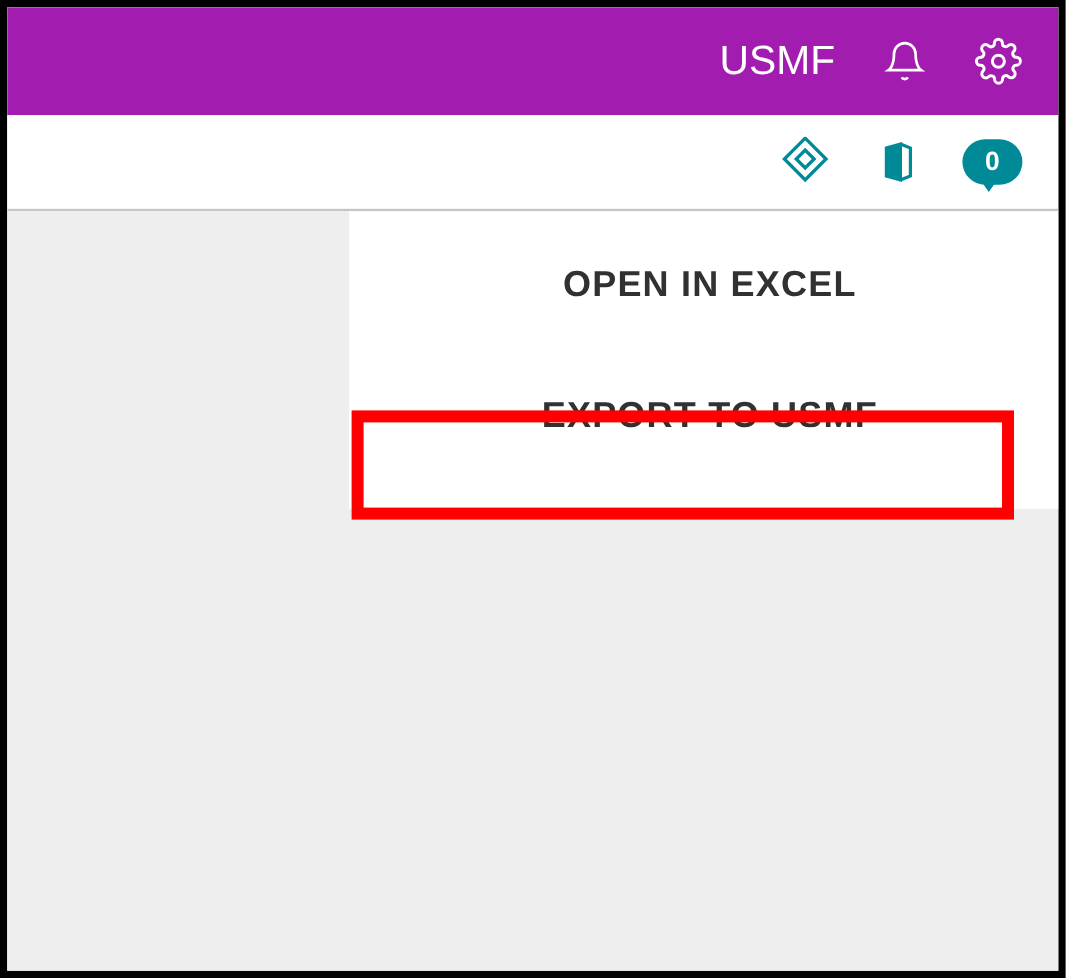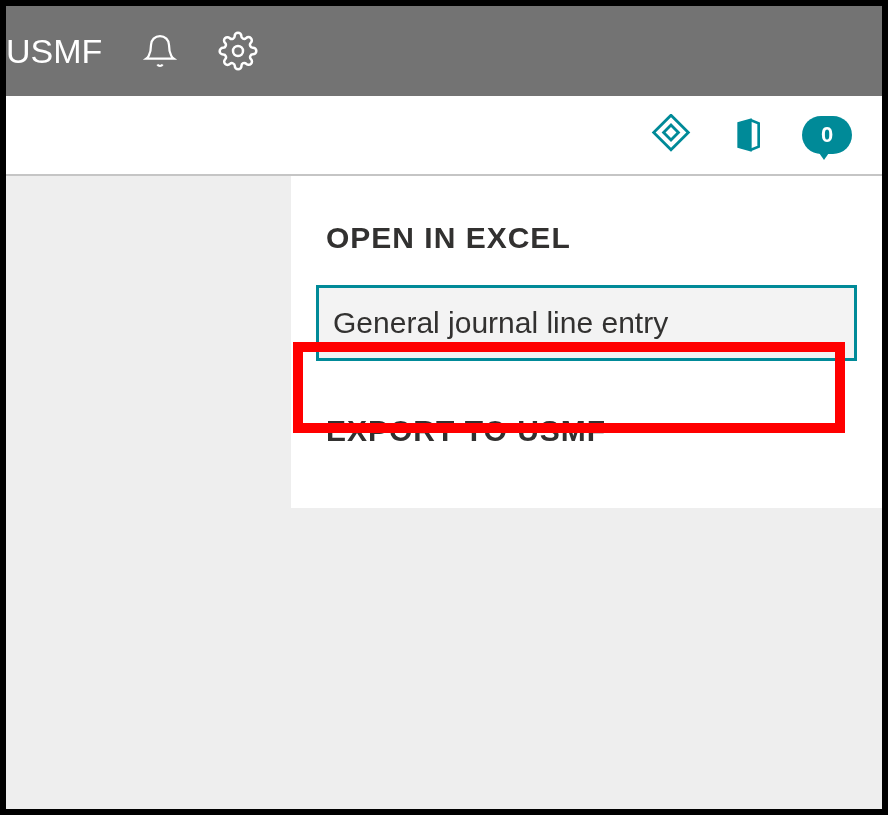--- a/index.html
+++ b/index.html
@@ -9,25 +9,25 @@
   }
   body {
     font-family: 'Segoe UI', Tahoma, sans-serif;
     background: #fff;
     width: 888px;
     height: 815px;
     position: relative;
     border: 6px solid #000;
   }
   .top-bar {
-    background: #737373;
+    background: #a21caf;
     height: 90px;
     display: flex;
     align-items: center;
-    justify-content: flex-start;
+    justify-content: flex-end;
     padding-right: 30px;
     gap: 40px;
   }
   .company-label {
     color: #fff;
     font-size: 34px;
     font-weight: 400;
   }
   .top-icon {
     color: #fff;
@@ -86,20 +86,21 @@
     background: #fff;
     padding: 45px 25px 30px 25px;
   }
   .section-header {
     font-size: 30px;
     font-weight: 600;
     color: #323130;
     letter-spacing: 1px;
     margin-bottom: 30px;
     padding-left: 10px;
+    text-align: center;
   }
   .menu-item {
     font-size: 30px;
     color: #323130;
     padding: 15px 10px;
     margin-bottom: 8px;
     cursor: pointer;
   }
   .menu-item.selected {
     border: 3px solid #008a98;
@@ -153,18 +154,17 @@
   </span>
   <div class="badge">
     <span>0</span>
     <div class="badge-tail"></div>
   </div>
 </div>
 
 <div class="content-area">
   <div class="dropdown-menu">
     <div class="section-header">OPEN IN EXCEL</div>
-    <div class="menu-item selected">General journal line entry</div>
     <div class="section-gap"></div>
     <div class="section-header">EXPORT TO USMF</div>
     <div class="highlight-box"></div>
   </div>
 </div>
 
 </body></html>

